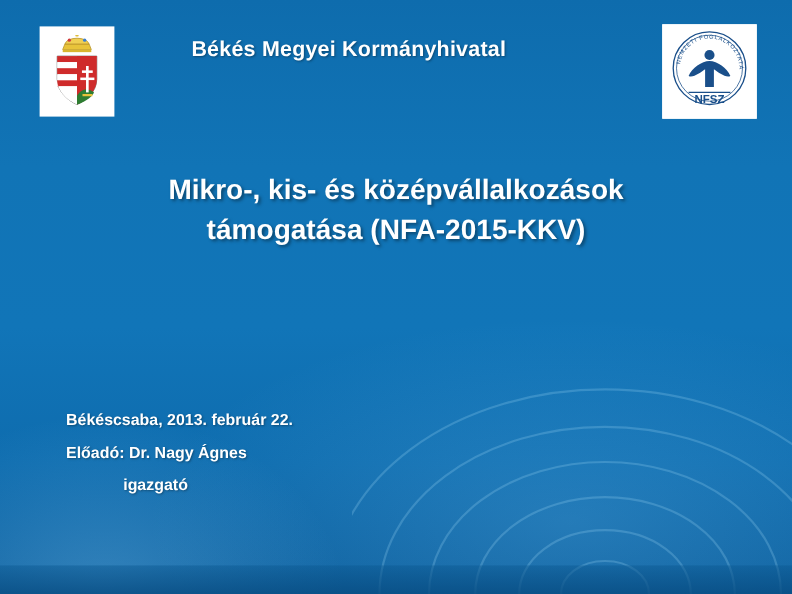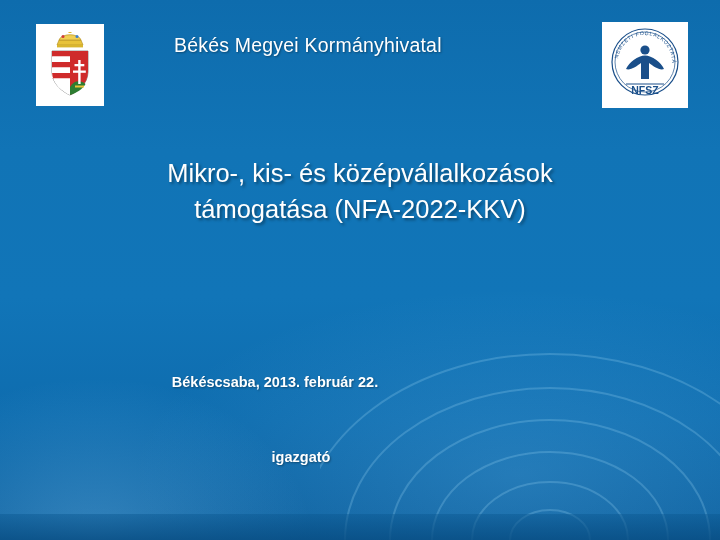--- a/index.html
+++ b/index.html
@@ -74,21 +74,21 @@
   }
   .coat-of-arms svg { display: block; }
 
   .header-title {
     position: absolute;
     left: 174px;
     top: 16px;
     width: 400px;
     color: #ffffff;
     font-size: 19.5px;
-    font-weight: normal;
+    font-weight: bold;
     line-height: 1.38;
     letter-spacing: 0.2px;
     text-shadow: 1px 1px 2px rgba(0,0,0,0.35);
   }
 
   .nfsz-logo {
     position: absolute;
     right: 32px;
     top: 6px;
     width: 86px;
@@ -100,40 +100,39 @@
 
   
   .title-block {
     position: absolute;
     top: 155px;
     left: 50px;
     width: 620px;
     text-align: center;
     color: #ffffff;
     font-size: 25.5px;
-    font-weight: normal;
+    font-weight: bold;
     line-height: 1.42;
     text-shadow: 2px 2px 3px rgba(0,0,0,0.4);
   }
   .title-block .line { display: block; }
 
   
   .meta-block {
     position: absolute;
     left: 60px;
     top: 368px;
     width: 430px;
     color: #ffffff;
     font-size: 14.5px;
     font-weight: bold;
     line-height: 2.05;
     text-shadow: 1px 1px 2px rgba(0,0,0,0.35);
-    text-align: center;
-  }
-  .meta-block .indent { display: inline-block; padding-left: 52px; margin-top: 45px; }
+  }
+  .meta-block .indent { display: inline-block; padding-left: 52px; }
 </style>
 </head>
 <body>
 
 <div class="slide">
 
   <div class="glow-left"></div>
 
   <div class="ripples">
     <svg width="460" height="360" viewBox="0 0 460 360" xmlns="http://www.w3.org/2000/svg">
@@ -208,23 +207,24 @@
         </g>
         <path d="M24,62 H62" stroke="#1a4f8a" stroke-width="1"></path>
         <text x="43" y="72" text-anchor="middle" font-family="Liberation Sans, sans-serif" font-size="10.5" font-weight="bold" fill="#1a4f8a">NFSZ</text>
       </svg>
     </div>
 
   </div>
 
   <div class="title-block">
     <span class="line">Mikro-, kis- és középvállalkozások</span>
-    <span class="line">támogatása (NFA-2022-KKV)</span>
+    <span class="line">támogatása (NFA-2015-KKV)</span>
   </div>
 
   <div class="meta-block">
     <div>Békéscsaba, 2013. február 22.</div>
+    <div>Előadó: Dr. Nagy Ágnes</div>
     <div><span class="indent">igazgató</span></div>
   </div>
 
   <div class="bottom-band"></div>
 
 </div>
 
 </body></html>

